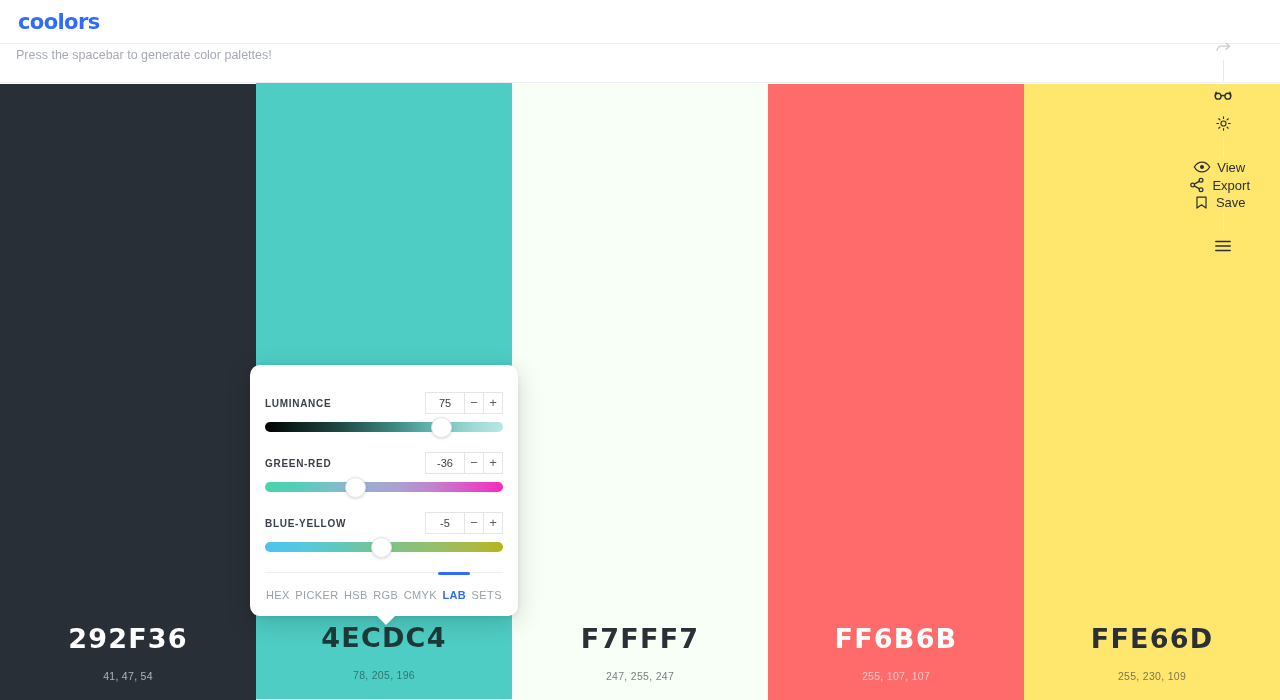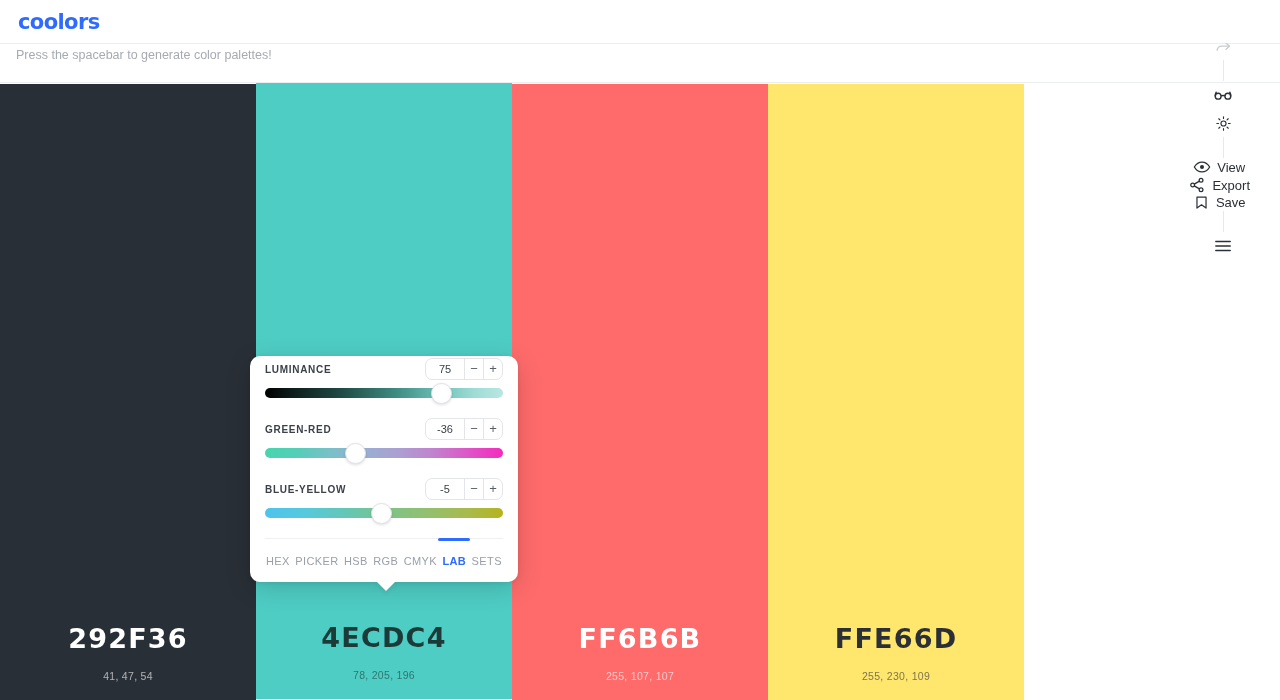--- a/index.html
+++ b/index.html
@@ -100,48 +100,48 @@
     margin-bottom: 16px;
   }
   .swatch .rgb {
     font-size: 10.5px; letter-spacing: 0.3px; opacity: 0.62;
   }
   .swatch.sel-top { top: -1px; }
 
   
   .popup {
     position: absolute;
-    left: 250px; top: 356px;
+    left: 250px; top: 365px;
     width: 268px;
     background: #ffffff;
     border-radius: 10px;
     box-shadow: 0 6px 26px rgba(0,0,0,0.16), 0 1px 4px rgba(0,0,0,0.08);
     z-index: 50;
-    padding: 2px 15px 0 15px;
+    padding: 27px 15px 0 15px;
   }
   .popup::after {
     content: "";
     position: absolute; left: 126px; bottom: -9px;
     width: 0; height: 0;
     border-left: 10px solid transparent;
     border-right: 10px solid transparent;
     border-top: 10px solid #ffffff;
     filter: drop-shadow(0 3px 2px rgba(0,0,0,0.06));
   }
   .ctrl-row {
     display: flex; align-items: center; justify-content: space-between;
     margin-bottom: 8px;
   }
   .ctrl-label {
     font-size: 10px; font-weight: bold; letter-spacing: 0.7px;
     color: #3c4149;
   }
   .stepper {
     display: flex; align-items: stretch;
-    border: 1px solid #e3e5e9; border-radius: 7px; overflow: hidden;
+    border: 1px solid #e3e5e9; border-radius: 0; overflow: hidden;
     height: 22px; background: #fff;
   }
   .stepper .val {
     width: 38px; display: flex; align-items: center; justify-content: center;
     font-size: 11px; color: #3c4149;
   }
   .stepper .sbtn {
     width: 19px; display: flex; align-items: center; justify-content: center;
     border-left: 1px solid #e3e5e9; font-size: 13px; color: #5a5f67;
     cursor: pointer; line-height: 1; padding-bottom: 1px;
@@ -298,20 +298,24 @@
   <div class="swatch" style="background: rgb(41, 47, 54); color: rgb(255, 255, 255);">
     <div class="hex">292F36</div>
     <div class="rgb">41, 47, 54</div>
   </div>
 
   <div class="swatch sel-top" style="background: rgb(78, 205, 196); color: rgb(28, 59, 56);">
     <div class="hex">4ECDC4</div>
     <div class="rgb">78, 205, 196</div>
   </div>
 
+  <div class="swatch" style="background: rgb(247, 255, 247); color: rgb(43, 47, 54);">
+    <div class="hex">F7FFF7</div>
+    <div class="rgb">247, 255, 247</div>
+  </div>
 
   <div class="swatch" style="background: rgb(255, 107, 107); color: rgb(255, 255, 255);">
     <div class="hex">FF6B6B</div>
     <div class="rgb">255, 107, 107</div>
   </div>
 
   <div class="swatch" style="background: rgb(255, 230, 109); color: rgb(43, 47, 54);">
     <div class="hex">FFE66D</div>
     <div class="rgb">255, 230, 109</div>
   </div>

